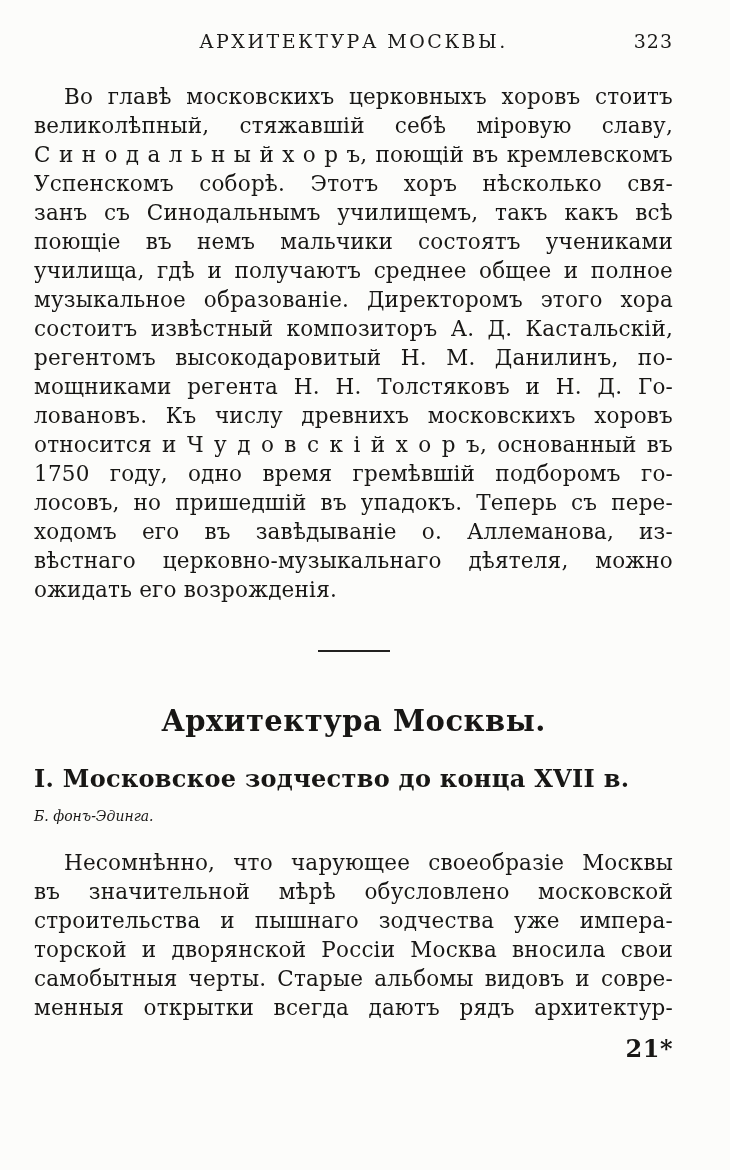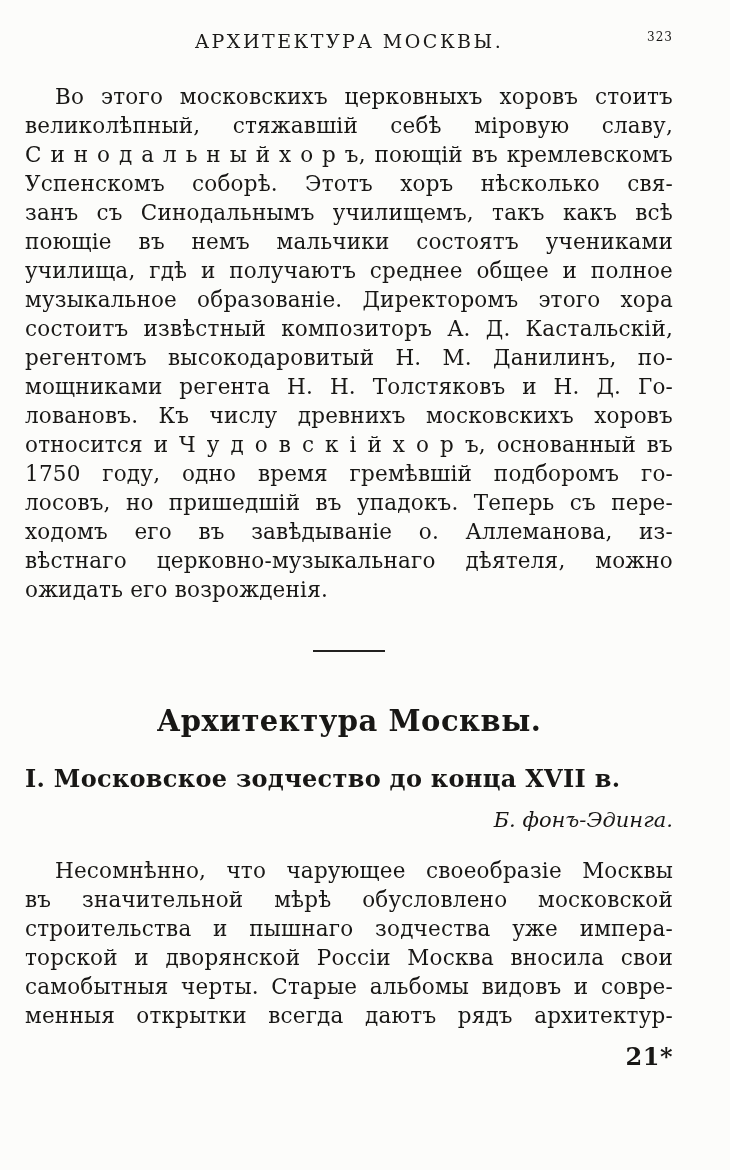--- a/index.html
+++ b/index.html
@@ -13,41 +13,41 @@
     background: var(--paper, #fcfcfa);
   }
   .page {
     position: relative;
     width: 730px;
     height: 1170px;
     margin: 0 auto;
     background: var(--paper, #fcfcfa);
     color: var(--ink, #181715);
     font-family: "DejaVu Serif", "Liberation Serif", serif;
-    padding: 30px 57px 0 25px;
+    padding: 30px 57px 0 34px;
     overflow: hidden;
   }
   
   .running-header {
     position: relative;
     height: 26px;
     margin-bottom: 26px;
   }
   .header-title {
     display: block;
     text-align: center;
     font-size: 19px;
     letter-spacing: 2.5px;
     color: #1c1b19;
   }
   .page-number {
     position: absolute;
     right: 0;
     top: 0;
-    font-size: 12px;
+    font-size: 19px;
     letter-spacing: 1px;
   }
   
   .para {
     font-size: 21.5px;
     line-height: 29px;
     letter-spacing: 0.2px;
   }
   .para .line {
     text-align: justify;
@@ -78,22 +78,22 @@
   }
   .section-heading {
     margin-top: 26px;
     text-align: left;
     font-size: 24px;
     font-weight: bold;
     letter-spacing: 0.3px;
   }
   .author-byline {
     margin-top: 15px;
-    text-align: right;
-    font-size: 21px;
+    text-align: left;
+    font-size: 14px;
     font-style: italic;
   }
   .para.second {
     margin-top: 24px;
   }
   
   .signature-mark {
     margin-top: 12px;
     text-align: right;
     font-size: 24px;
@@ -105,21 +105,21 @@
 <body>
 
 <div class="page">
 
   <div class="running-header">
     <span class="header-title">АРХИТЕКТУРА МОСКВЫ.</span>
     <span class="page-number">323</span>
   </div>
 
   <div class="para first">
-      <div class="line">Во этого московскихъ церковныхъ хоровъ стоитъ</div>
+      <div class="line">Во главѣ московскихъ церковныхъ хоровъ стоитъ</div>
       <div class="line">великолѣпный, стяжавшій себѣ міровую славу,</div>
       <div class="line">С и н о д а л ь н ы й  х о р ъ, поющій въ кремлевскомъ</div>
       <div class="line">Успенскомъ соборѣ. Этотъ хоръ нѣсколько свя-</div>
       <div class="line">занъ съ Синодальнымъ училищемъ, такъ какъ всѣ</div>
       <div class="line">поющіе въ немъ мальчики состоятъ учениками</div>
       <div class="line">училища, гдѣ и получаютъ среднее общее и полное</div>
       <div class="line">музыкальное образованіе. Директоромъ этого хора</div>
       <div class="line">состоитъ извѣстный композиторъ А. Д. Кастальскій,</div>
       <div class="line">регентомъ высокодаровитый Н. М. Данилинъ, по-</div>
       <div class="line">мощниками регента Н. Н. Толстяковъ и Н. Д. Го-</div>

